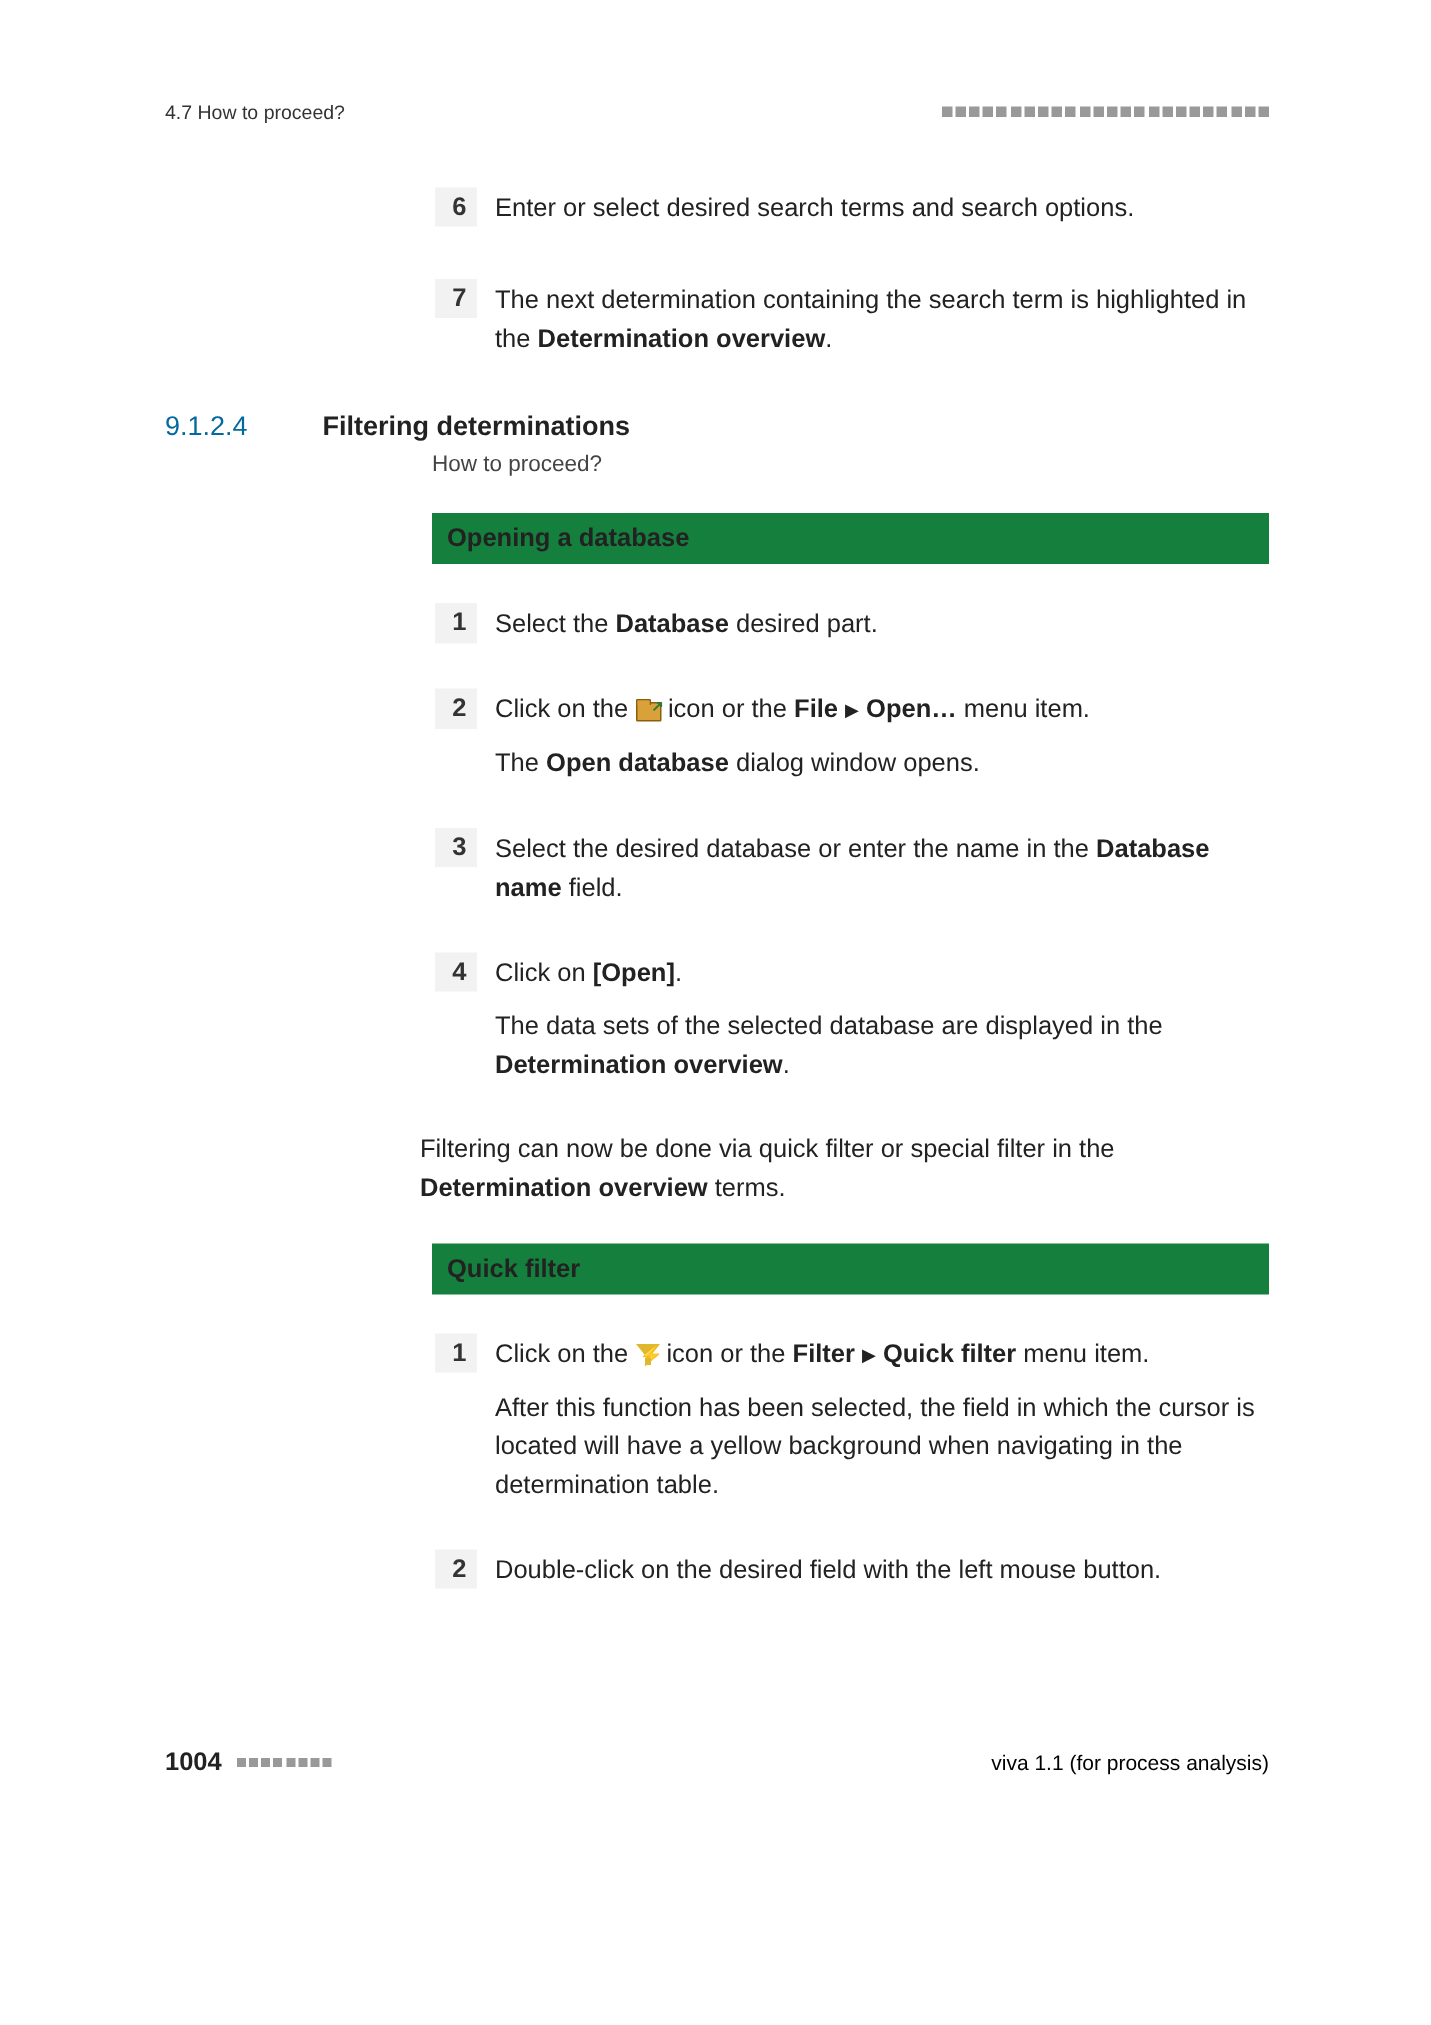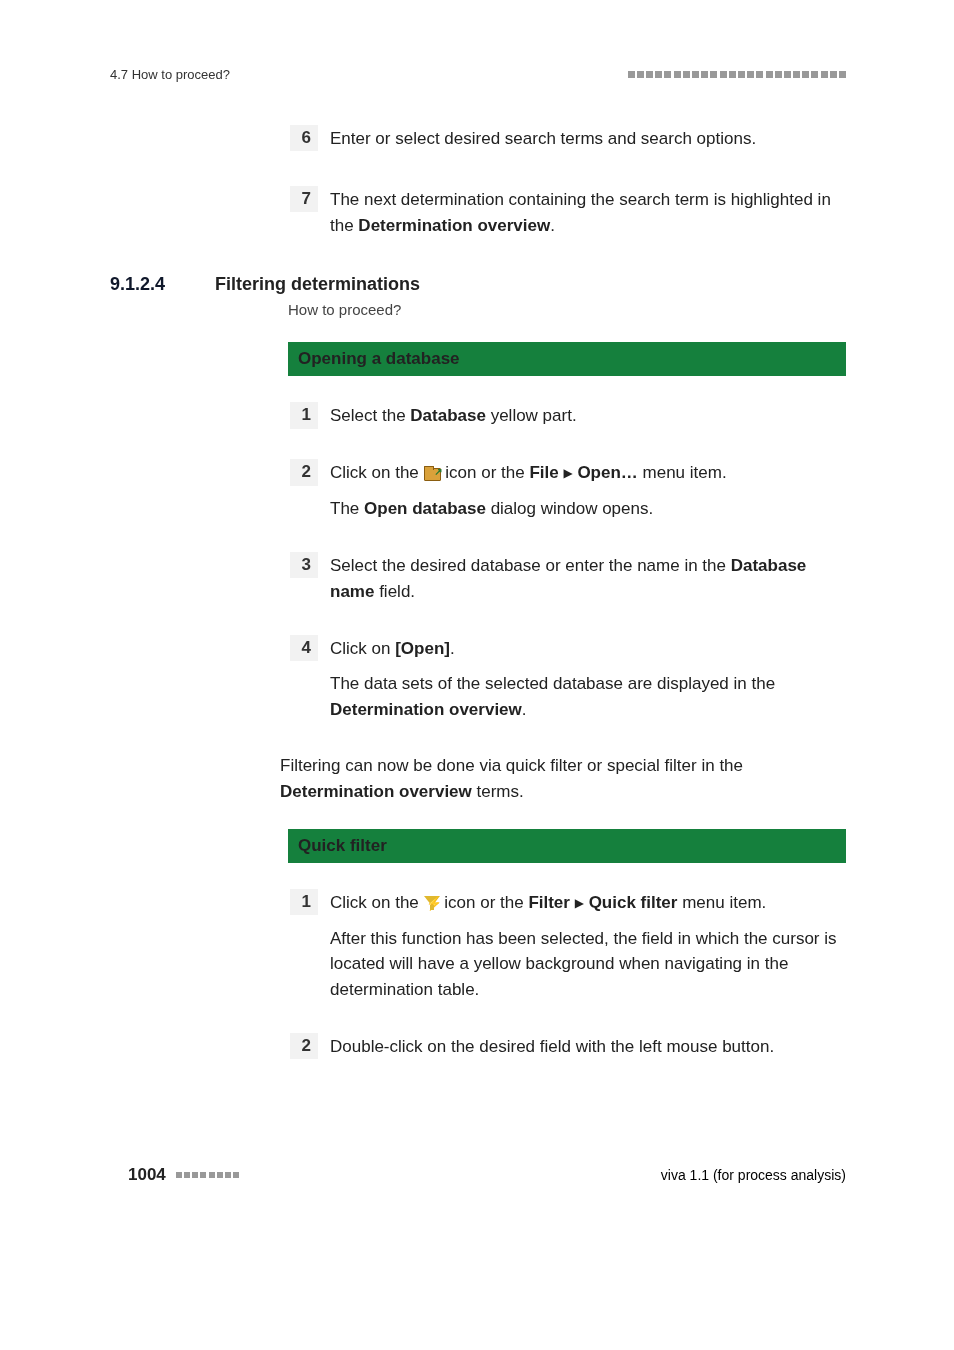--- a/index.html
+++ b/index.html
@@ -17,21 +17,21 @@
   .step-row { display: flex; align-items: flex-start; margin-bottom: 10px; }
   .step-label { min-width: 28px; text-align: right; font-weight: 700; font-size: 17px; background: #f2f2f2; color: #333; padding: 3px 7px 3px 0; margin-right: 12px; line-height: 1.2; }
   .step-body { flex: 1; font-size: 17px; line-height: 1.52; padding-top: 1px; }
   .step-body p { margin-top: 10px; }
   .step-body p:first-child { margin-top: 0; }
 
   .step-6 { margin-left: 180px; margin-bottom: 34px; }
   .step-7 { margin-left: 180px; margin-bottom: 36px; }
 
   .section-row { display: flex; align-items: baseline; margin-bottom: 6px; }
-  .section-num { font-weight: 700; font-size: 18px; color: #0f172a; width: 105px; }
+  .section-num { font-weight: 400; font-size: 18px; color: #0369a1; width: 105px; }
   .section-title { font-weight: 700; font-size: 18px; color: #222; }
   .section-sub { margin-left: 178px; font-size: 15px; color: #444; margin-bottom: 24px; }
 
   .block-title { margin-left: 178px; background: #15803d; font-weight: 700; font-size: 17px; padding: 7px 10px; margin-bottom: 26px; }
 
   .ind-step { margin-left: 180px; margin-bottom: 30px; }
 
   .para-block { margin-left: 170px; font-size: 17px; line-height: 1.52; margin-bottom: 24px; margin-top: 6px; }
 
   b { font-weight: 700; }
@@ -39,21 +39,21 @@
   .icon-open { display:inline-block; width:17px; height:14px; vertical-align:-2px; position:relative; }
   .icon-open::before { content:""; position:absolute; left:0; top:2px; width:15px; height:11px; background:#d9a13a; border:1px solid #8a5d10; border-radius:1px; }
   .icon-open::after  { content:""; position:absolute; left:0; top:0; width:8px; height:3px; background:#d9a13a; border:1px solid #8a5d10; border-bottom:none; border-radius:1px 1px 0 0; }
   .icon-open-arrow { position:absolute; right:-2px; top:-2px; color:#2a7a32; font-size:10px; font-weight:700; }
 
   .icon-qf { display:inline-block; width:16px; height:14px; vertical-align:-2px; position:relative; }
   .icon-qf::before { content:""; position:absolute; left:0; top:0; width:0; height:0; border-left:8px solid transparent; border-right:8px solid transparent; border-top:10px solid #e0b82e; }
   .icon-qf::after { content:""; position:absolute; left:6px; top:9px; width:4px; height:5px; background:#e0b82e; }
   .icon-qf-bolt { position:absolute; right:-3px; top:1px; color:#d93333; font-size:13px; line-height:1; }
 
-  .footer { position:absolute; left:128px; right:108px; bottom:165px; display:flex; justify-content:space-between; align-items:center; }
+  .footer { position:absolute; left:110px; right:108px; bottom:165px; display:flex; justify-content:space-between; align-items:center; }
   .footer-left { display:flex; align-items:center; gap:10px; }
   .page-num { font-weight:700; font-size:17px; }
   .footer-right { font-size:14px; color:#000000; }
 
   .tri { font-size: 12px; vertical-align: 1px; }
 </style>
 </head>
 <body>
 
 <div class="page">
@@ -108,21 +108,21 @@
       <div class="section-num">9.1.2.4</div>
       <div class="section-title">Filtering determinations</div>
     </div>
     <div class="section-sub">How to proceed?</div>
 
     <div class="block-title">Opening a database</div>
 
     <div class="step-row ind-step">
       <div class="step-label">1</div>
       <div class="step-body">
-        <span>Select the </span><b>Database</b><span> yellow part.</span>
+        <span>Select the </span><b>Database</b><span> desired part.</span>
       </div>
     </div>
 
     <div class="step-row ind-step">
       <div class="step-label">2</div>
       <div class="step-body">
         <p>
           <span>Click on the </span><span class="icon-open"><span class="icon-open-arrow">↗</span></span><span> icon or the </span><b>File</b> <span class="tri">▶</span> <b>Open…</b><span> menu item.</span>
         </p>
         <p>

